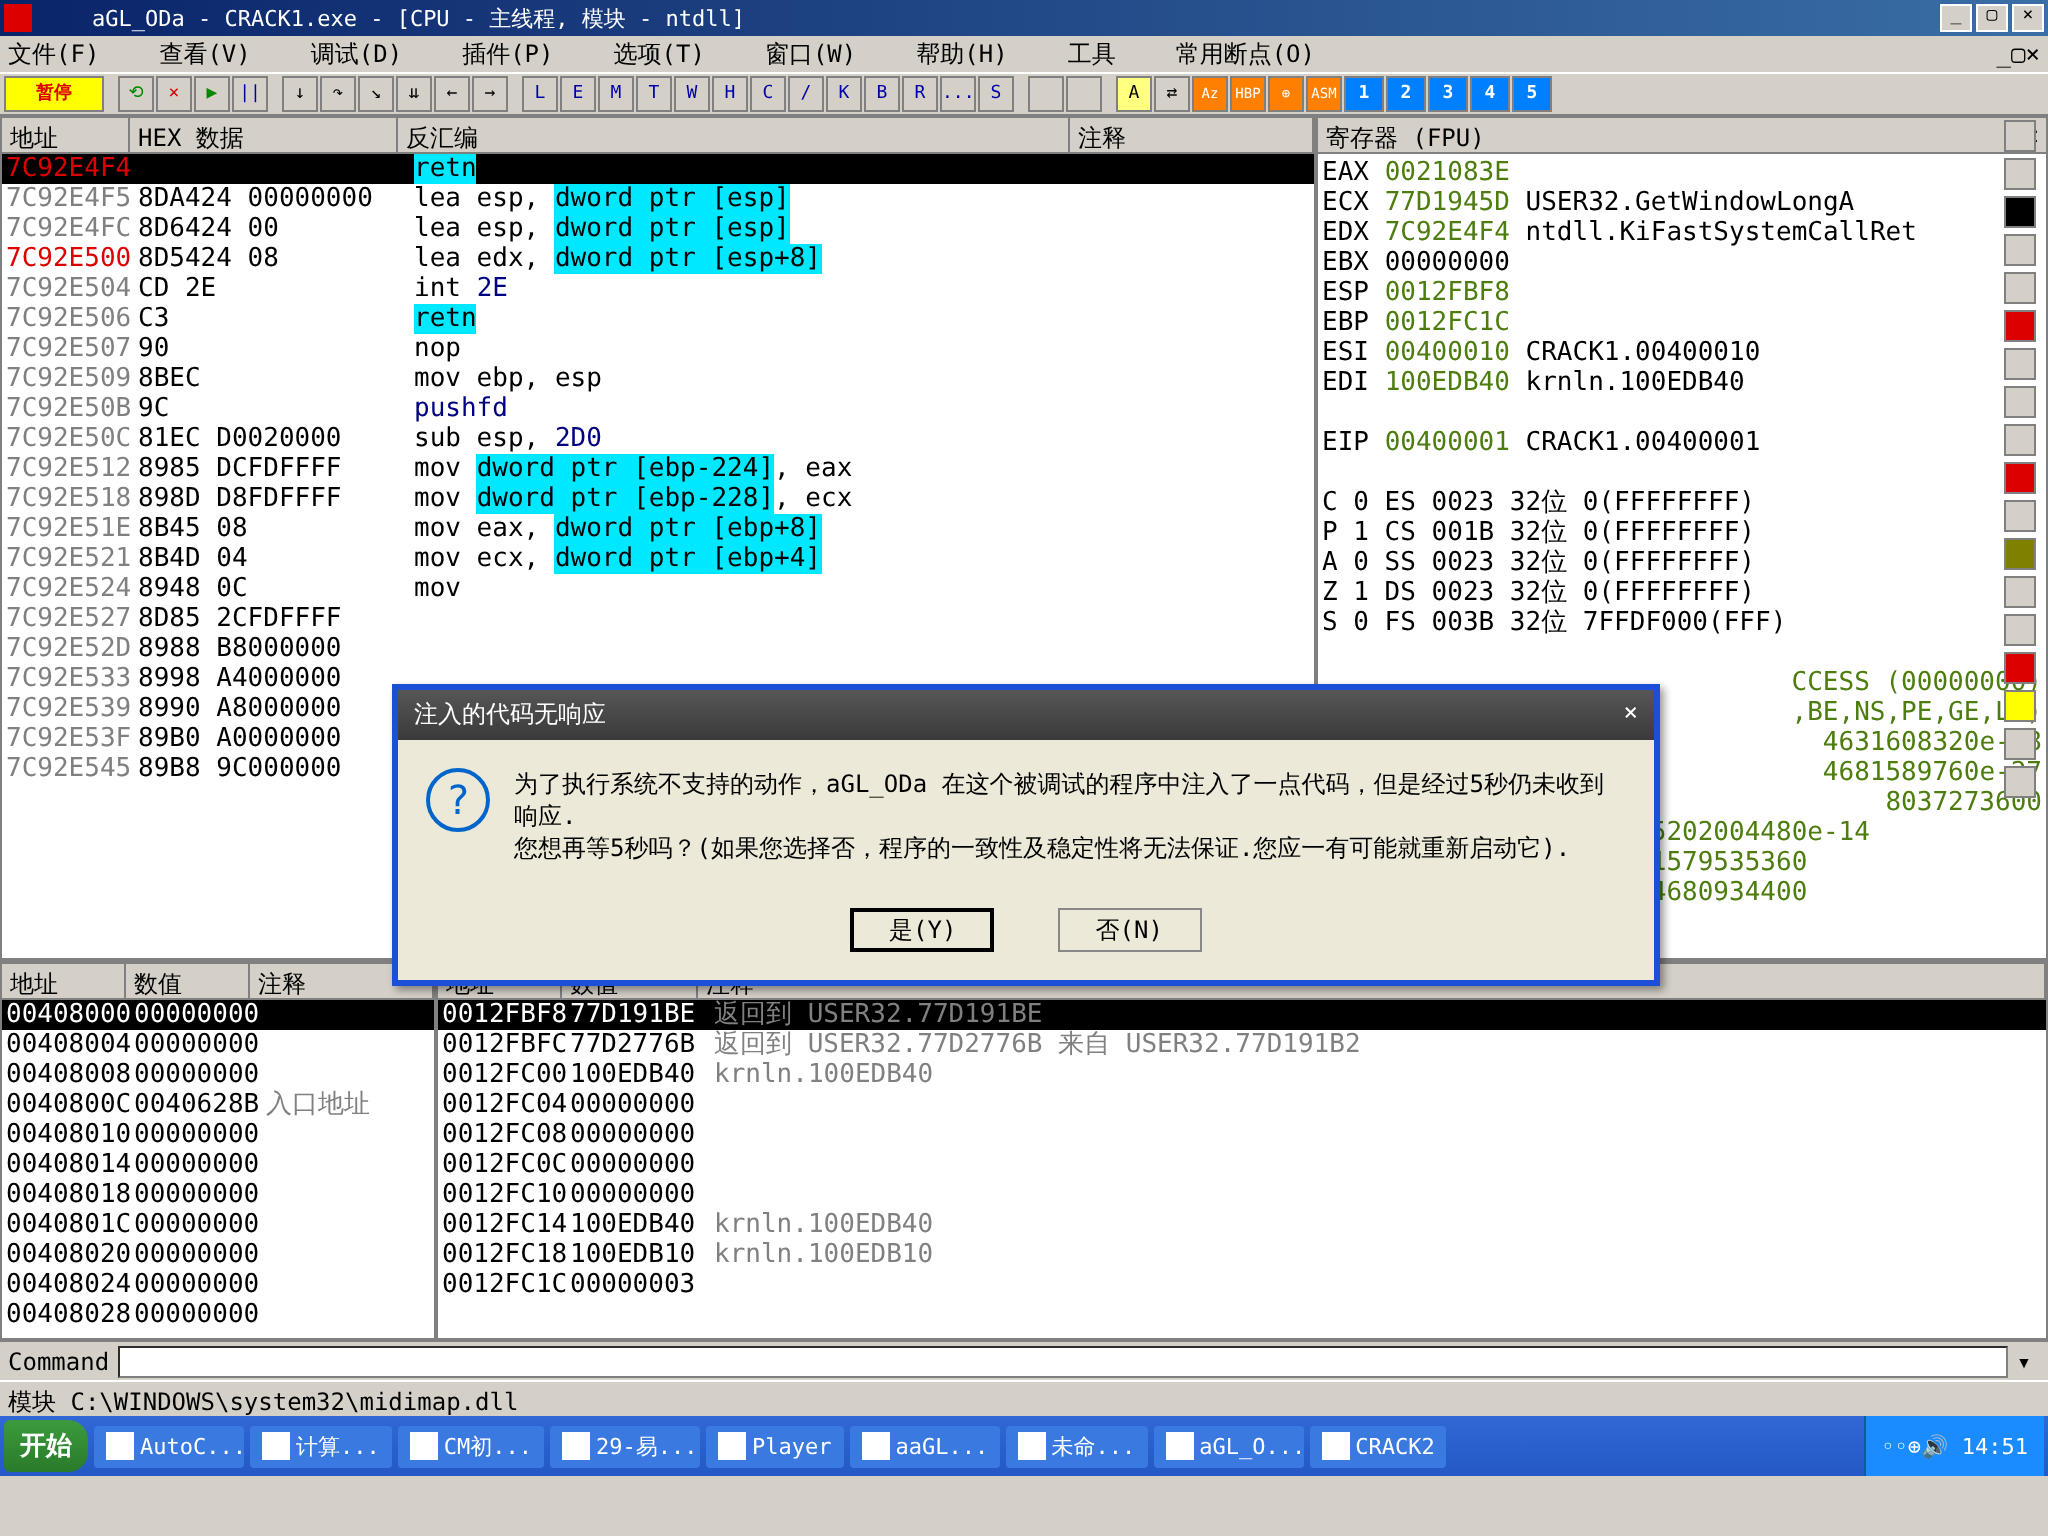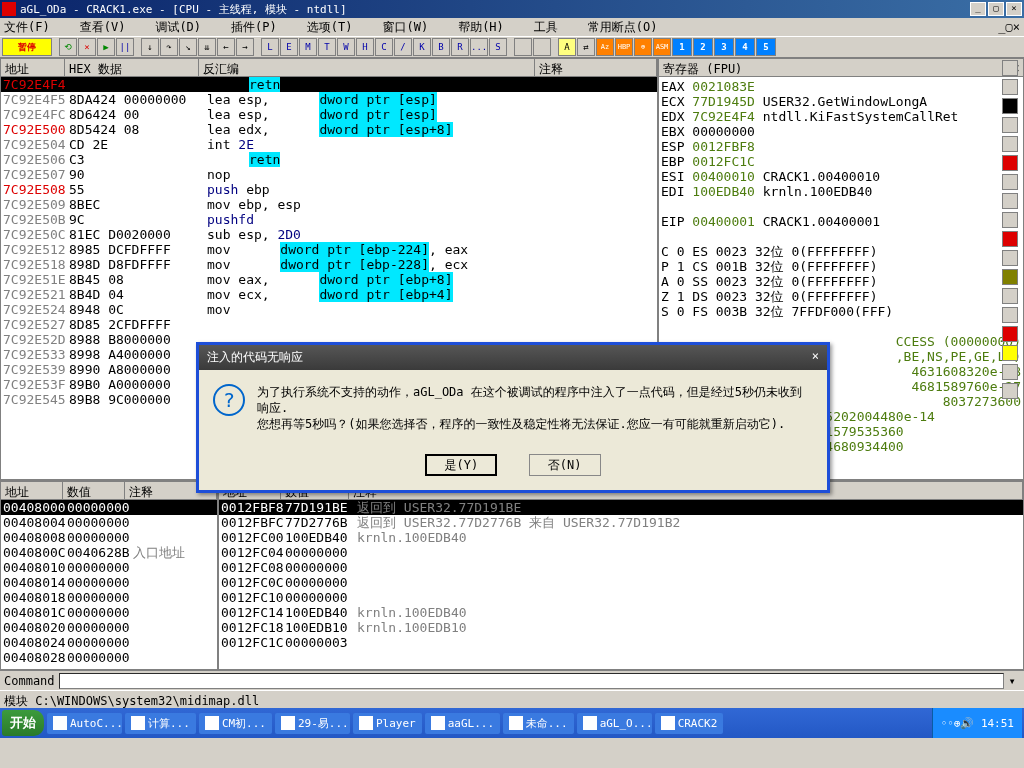--- a/index.html
+++ b/index.html
@@ -1,19 +1,19 @@
 <!DOCTYPE html>
 <html><head>
 <meta charset="utf-8">
 <style>
 * { margin: 0; padding: 0; box-sizing: border-box; font-family: "Microsoft YaHei", "Fixedsys", monospace; }
 body { background: #d4d0c8; width: 1024px; height: 768px; overflow: hidden; font-size: 12px; position: relative; }
 .titlebar { background: linear-gradient(to right, #0a246a, #3a6ea5); height: 18px; display: flex; align-items: center; padding: 0 2px; color: #fff; }
 .titlebar .icon { width: 14px; height: 14px; background: #d00; margin-right: 4px; }
-.titlebar .title { flex: 1; font-size: 11px; }
+.titlebar .title { flex: 1; font-size: 11px; margin-left: 26px; }
 .titlebar .winbtn { width: 16px; height: 14px; background: #d4d0c8; border: 1px solid #fff; margin-left: 2px; color: #000; font-size: 9px; text-align: center; line-height: 10px; }
 .menubar { height: 18px; display: flex; align-items: center; padding: 0 4px; background: #d4d0c8; gap: 16px; }
 .menubar span { margin-right: 14px; font-size: 12px; }
 .menubar .xbtns { margin-left: auto; display: flex; }
 .toolbar { height: 22px; background: #d4d0c8; display: flex; align-items: center; padding: 2px; border-top: 1px solid #fff; border-bottom: 1px solid #808080; }
 .tbtn { width: 18px; height: 18px; border: 1px solid #808080; background: #d4d0c8; margin-right: 1px; font-size: 9px; text-align: center; line-height: 16px; }
 .tbtn.pause { background: #ff0; color: #d00; font-weight: bold; width: 50px; }
 .tbtn.green { color: #080; }
 .tbtn.blue { color: #00a; }
 .tbtn.red { color: #d00; }
@@ -24,21 +24,21 @@
 .disasm-header { height: 18px; background: #d4d0c8; display: flex; border-bottom: 1px solid #808080; }
 .disasm-header div { padding: 2px 4px; border-right: 1px solid #808080; font-size: 12px; }
 .disasm-body { flex: 1; overflow: hidden; background: #fff; font-family: "Fixedsys", monospace; font-size: 13px; }
 .disasm-row { display: flex; height: 15px; line-height: 15px; }
 .disasm-row.sel { background: #000; color: #fff; }
 .col-addr { width: 68px; padding-left: 2px; color: #808080; }
 .col-addr.red { color: #d00; }
 .col-hex { width: 138px; color: #000; }
 .col-asm { width: 340px; color: #000; }
 .col-cmt { flex: 1; }
-.hl { background: #00e8ff; color: #000; margin-left: 42px; }
+.hl { background: #00e8ff; color: #000; }
 .op-navy { color: #000080; }
 .right-pane { flex: 1; display: flex; flex-direction: column; }
 .reg-header { height: 18px; background: #d4d0c8; padding: 2px 4px; border-bottom: 1px solid #808080; display: flex; justify-content: space-between; }
 .reg-body { flex: 1; background: #fff; font-family: "Fixedsys", monospace; font-size: 13px; padding: 2px; overflow: hidden; }
 .reg-row { height: 15px; line-height: 15px; white-space: nowrap; }
 .reg-name { color: #000; }
 .reg-val { color: #4d7c0f; }
 .reg-val-k { color: #000; }
 .bottom-panes { display: flex; height: 190px; border: 1px solid #808080; border-top: 2px solid #808080; }
 .dump-pane { width: 218px; border-right: 2px solid #808080; display: flex; flex-direction: column; }
@@ -194,26 +194,20 @@
           <div class="col-asm"><span class="hl">retn</span></div>
           <div class="col-cmt"></div>
         </div>
         <div class="disasm-row">
           <div class="col-addr">7C92E507</div>
           <div class="col-hex">90</div>
           <div class="col-asm"><span>nop</span></div>
           <div class="col-cmt"></div>
         </div>
         <div class="disasm-row">
-          <div class="col-addr red">7C92E508</div>
-          <div class="col-hex">55</div>
-          <div class="col-asm"><span class="op-navy">push</span><span>   ebp</span></div>
-          <div class="col-cmt"></div>
-        </div>
-        <div class="disasm-row">
           <div class="col-addr">7C92E509</div>
           <div class="col-hex">8BEC</div>
           <div class="col-asm"><span>mov</span><span>    ebp, esp</span></div>
           <div class="col-cmt"></div>
         </div>
         <div class="disasm-row">
           <div class="col-addr">7C92E50B</div>
           <div class="col-hex">9C</div>
           <div class="col-asm"><span class="op-navy">pushfd</span></div>
           <div class="col-cmt"></div>

